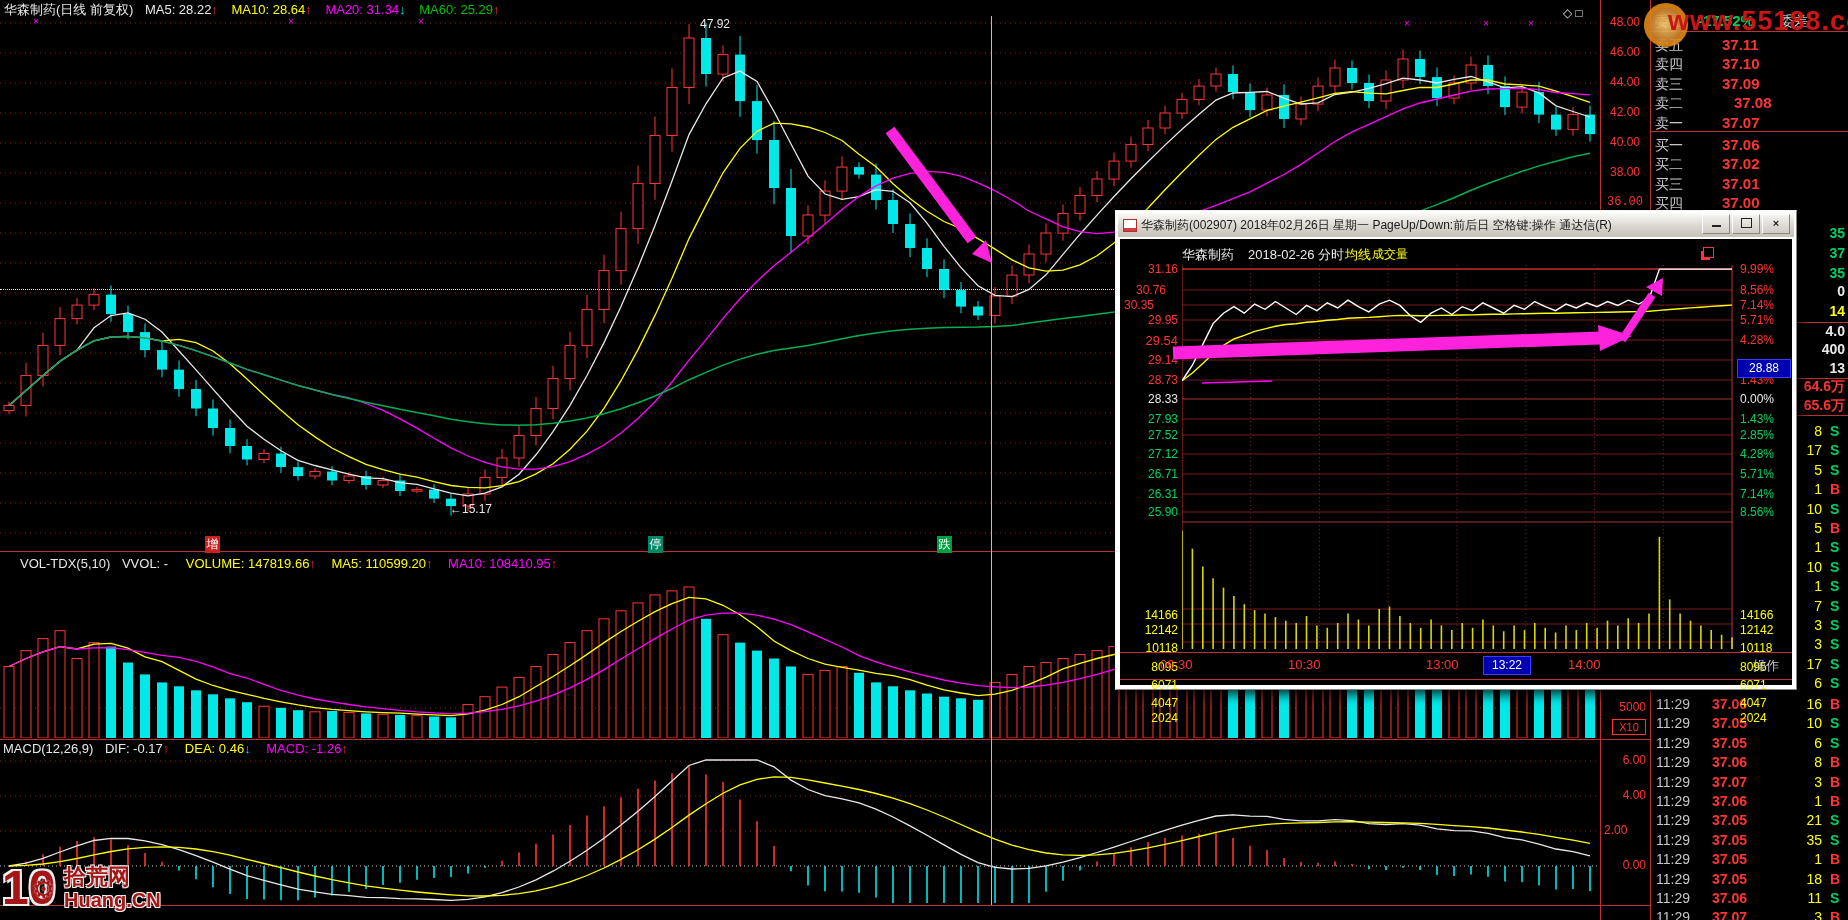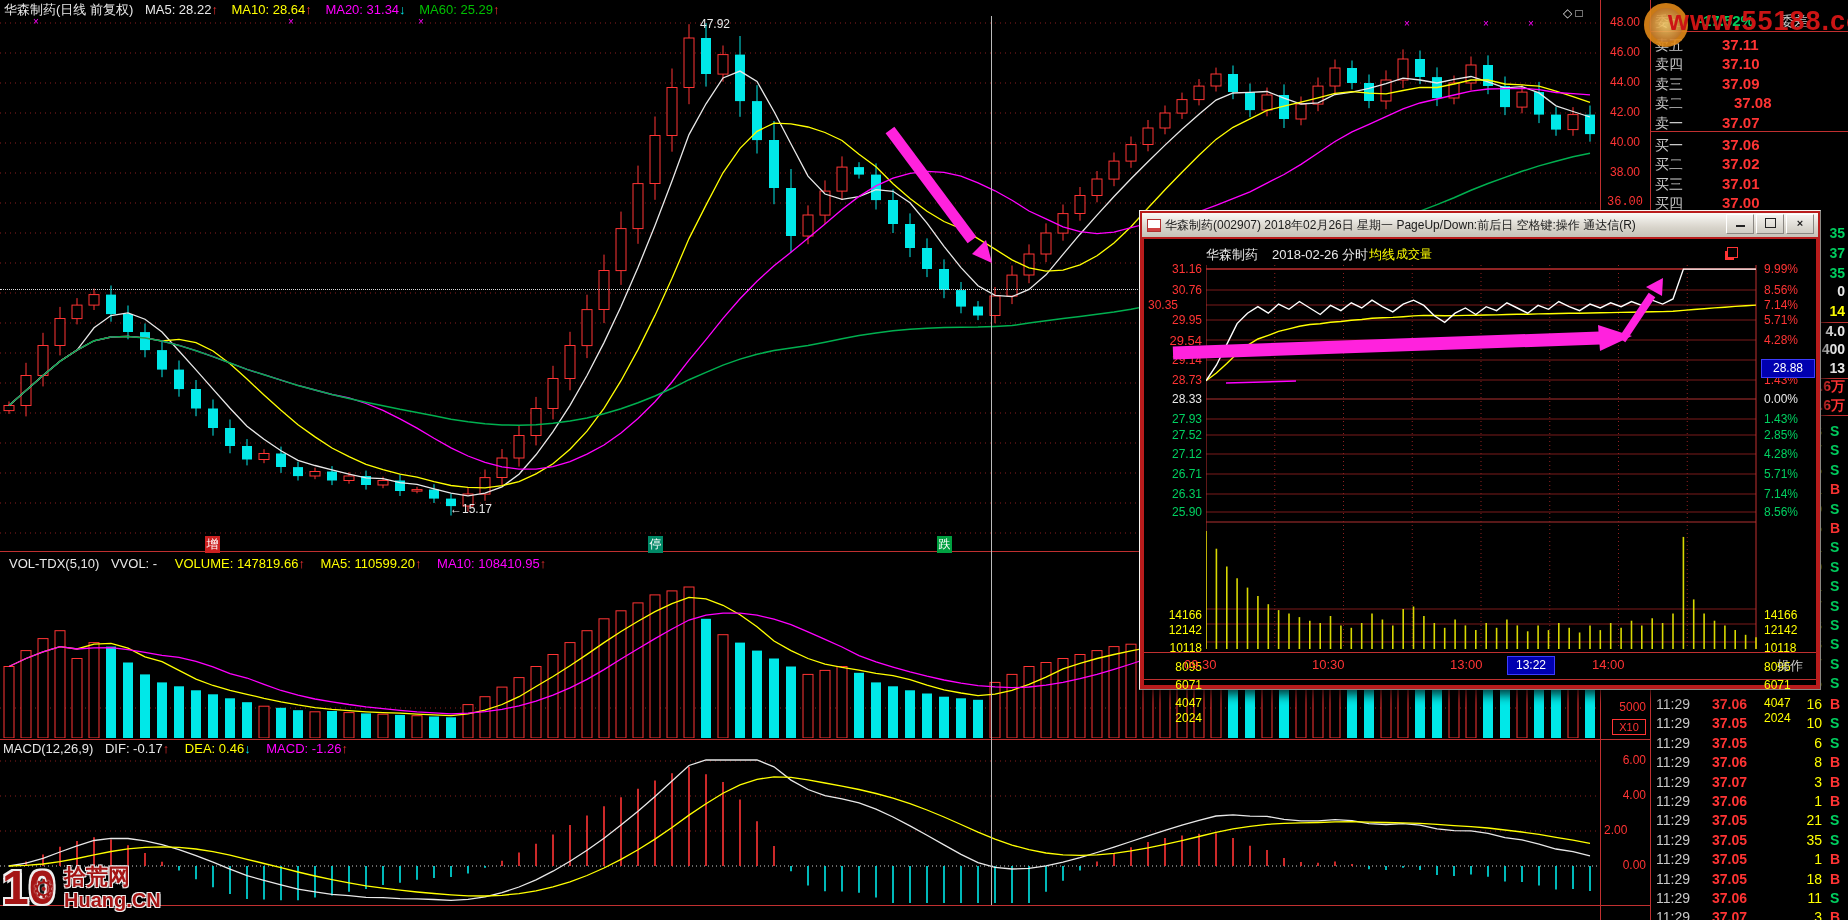--- a/index.html
+++ b/index.html
@@ -10,22 +10,22 @@
   .wht{color:#e8e8e8;} .cyn{color:#00e8e8;} .gry{color:#c8c8c8;} .dkgrn{color:#00c000;}
   .hline{position:absolute;height:1px;background:#c03030;}
   .vline{position:absolute;width:1px;background:#c03030;}
   .axis{font-size:12px;color:#ff3434;}
   .tag{position:absolute;width:15px;height:17px;font-size:12px;color:#fff;text-align:center;line-height:17px;}
   
   .rp-label{font-size:14px;color:#c8c8c8;}
   .rp-price{font-size:15px;font-weight:bold;color:#ff3434;}
   
   #popup{position:absolute;left:1115px;top:210px;width:680px;height:478px;z-index:5;
-         background:#b91c1c;border:1px solid #8a8782;border-top-color:#f5f4f0;border-left-color:#f5f4f0;
-         box-shadow:4px 5px 10px rgba(0,0,0,.75);margin-left:24px;}
+         background:#ffffff;border:1px solid #8a8782;border-top-color:#f5f4f0;border-left-color:#f5f4f0;
+         box-shadow:4px 5px 10px rgba(0,0,0,.75);}
   #popup-title{position:absolute;left:2px;top:2px;right:2px;height:24px;
          background:linear-gradient(#fbfaf7,#d8d4cb 60%,#c6c2b8);display:flex;align-items:center;}
   #popup-title .ttl{font-size:12px;color:#1a1a1a;margin-left:4px;}
   .winbtn{position:absolute;top:3px;width:26px;height:18px;background:linear-gradient(#f4f2ee,#cfccc3);
           border:1px solid #8a8782;border-top-color:#fff;border-left-color:#fff;
           text-align:center;line-height:16px;font-size:11px;color:#222;font-weight:bold;}
   #popup-client{position:absolute;left:4px;top:28px;right:4px;bottom:4px;background:#000;}
   .badge-blue{position:absolute;background:#0000b0;color:#fff;font-size:12px;text-align:center;
               border:1px solid #3c3cff;}
   svg{position:absolute;display:block;}
@@ -474,21 +474,21 @@
   <div class="tag" style="left:937px;top:536px;background:#00a040;z-index:3;">跌</div>
   <div id="star-markers">
       <div class="t mag" style="left:33px;top:17px;font-size:10px;">×</div>
       <div class="t mag" style="left:288px;top:17px;font-size:10px;">×</div>
       <div class="t mag" style="left:418px;top:17px;font-size:10px;">×</div>
       <div class="t mag" style="left:1404px;top:19px;font-size:10px;">×</div>
       <div class="t mag" style="left:1483px;top:19px;font-size:10px;">×</div>
       <div class="t mag" style="left:1528px;top:19px;font-size:10px;">×</div>
     </div>
 
-  <div class="t" style="left:9px;top:557px;font-size:13px;">
+  <div class="t" style="left:20px;top:557px;font-size:13px;">
     <span class="wht">VOL-TDX(5,10)</span>
     <span class="wht" style="margin-left:8px;">VVOL: -</span>
     <span class="yel" style="margin-left:14px;">VOLUME: 147819.66</span><span class="red">↑</span>
     <span class="yel" style="margin-left:12px;">MA5: 110599.20</span><span class="red">↑</span>
     <span class="mag" style="margin-left:12px;">MA10: 108410.95</span><span class="red">↑</span>
   </div>
 
   <div class="t" style="left:3px;top:742px;font-size:13px;">
     <span class="wht">MACD(12,26,9)</span>
     <span class="wht" style="margin-left:8px;">DIF: -0.17</span><span class="red">↑</span>
@@ -820,21 +820,21 @@
           <line x1="529.2" y1="384" x2="529.2" y2="365.1" stroke="#d8d800" stroke-width="1.6"></line>
           <line x1="539.6" y1="384" x2="539.6" y2="369.8" stroke="#d8d800" stroke-width="1.6"></line>
           <line x1="550.0" y1="384" x2="550.0" y2="372.2" stroke="#d8d800" stroke-width="1.6"></line>
           <line x1="20" y1="118" x2="90" y2="116" stroke="#ff00ff" stroke-width="1.5"></line>
           <polyline points="0.0,115.8 10.4,108.0 20.8,98.5 31.1,88.5 41.5,80.4 51.9,74.0 62.3,70.3 72.6,66.4 83.0,63.9 93.4,61.2 103.8,59.5 114.2,58.7 124.5,57.3 134.9,56.5 145.3,55.2 155.7,54.5 166.0,53.3 176.4,52.7 186.8,52.4 197.2,51.7 207.5,50.9 217.9,50.4 228.3,50.5 238.7,50.7 249.1,50.6 259.4,50.4 269.8,50.3 280.2,50.0 290.6,49.9 300.9,49.5 311.3,49.2 321.7,49.2 332.1,48.9 342.5,48.8 352.8,48.5 363.2,48.3 373.6,48.2 384.0,48.0 394.3,47.8 404.7,47.6 415.1,47.4 425.5,47.2 435.8,47.0 446.2,46.8 456.6,46.6 467.0,46.3 477.4,45.4 487.7,44.5 498.1,43.7 508.5,42.9 518.9,42.2 529.2,41.4 539.6,40.7 550.0,40.1" fill="none" stroke="#ffff00" stroke-width="1.4"></polyline>
           <polyline points="0.0,115.8 10.4,100.2 20.8,79.4 31.1,58.6 41.5,48.2 51.9,41.7 62.3,48.2 72.6,39.1 83.0,44.3 93.4,36.5 103.8,43.0 114.2,49.5 124.5,40.4 134.9,45.6 145.3,37.8 155.7,43.0 166.0,35.2 176.4,41.7 186.8,46.9 197.2,39.1 207.5,35.2 217.9,40.4 228.3,50.8 238.7,57.3 249.1,48.2 259.4,43.0 269.8,49.5 280.2,41.7 290.6,45.6 300.9,37.8 311.3,43.0 321.7,48.2 332.1,40.4 342.5,44.3 352.8,36.5 363.2,41.7 373.6,45.6 384.0,39.1 394.3,43.0 404.7,37.8 415.1,41.7 425.5,36.5 435.8,40.4 446.2,35.2 456.6,39.1 467.0,33.9 477.4,4.1 487.7,4.1 498.1,4.1 508.5,4.1 518.9,4.1 529.2,4.1 539.6,4.1 550.0,4.1" fill="none" stroke="#ffffff" stroke-width="1.4"></polyline>
         </svg>
 
       <div id="pp-left">
           <div class="t" style="left:4px;top:24px;width:54px;text-align:right;font-size:12px;color:#ff3434;">31.16</div>
-          <div class="t" style="left:4px;top:45px;width:54px;text-align:right;font-size:12px;color:#ff3434;">30.76</div>
+          <div class="t" style="left:4px;top:45px;width:54px;text-align:center;font-size:12px;color:#ff3434;">30.76</div>
           <div class="t" style="left:4px;top:60px;width:54px;text-align:left;font-size:12px;color:#ff3434;">30.35</div>
           <div class="t" style="left:4px;top:75px;width:54px;text-align:right;font-size:12px;color:#ff3434;">29.95</div>
           <div class="t" style="left:4px;top:95px;width:54px;text-align:right;font-size:13px;color:#ff3434;">29.54</div>
           <div class="t" style="left:4px;top:115px;width:54px;text-align:right;font-size:12px;color:#ff3434;">29.14</div>
           <div class="t" style="left:4px;top:135px;width:54px;text-align:right;font-size:12px;color:#ff3434;">28.73</div>
           <div class="t" style="left:4px;top:154px;width:54px;text-align:right;font-size:12px;color:#e8e8e8;">28.33</div>
           <div class="t" style="left:4px;top:174px;width:54px;text-align:right;font-size:12px;color:#00d060;">27.93</div>
           <div class="t" style="left:4px;top:190px;width:54px;text-align:right;font-size:12px;color:#00d060;">27.52</div>
           <div class="t" style="left:4px;top:209px;width:54px;text-align:right;font-size:12px;color:#00d060;">27.12</div>
           <div class="t" style="left:4px;top:229px;width:54px;text-align:right;font-size:12px;color:#00d060;">26.71</div>

